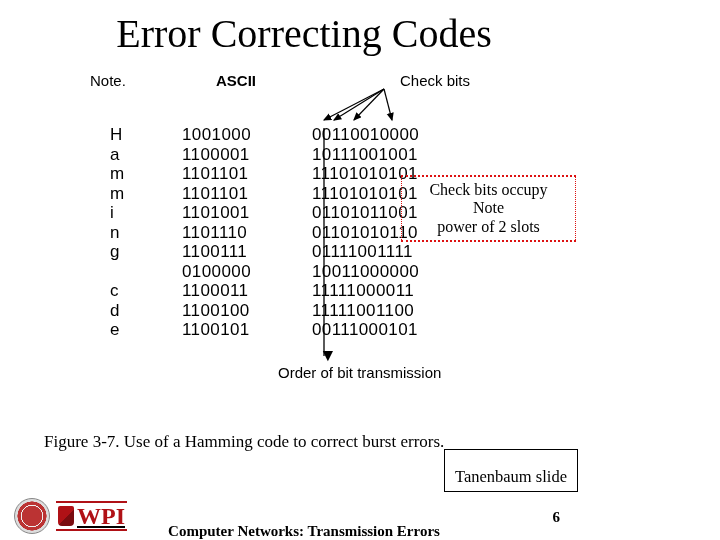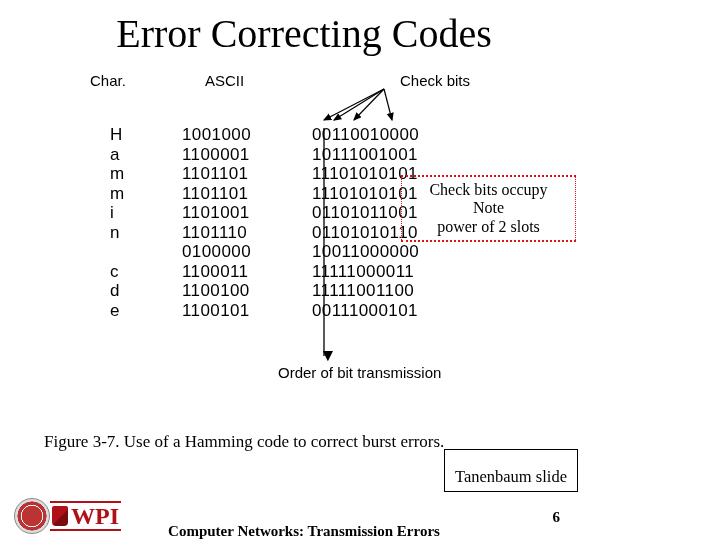--- a/index.html
+++ b/index.html
@@ -26,21 +26,21 @@
   }
   .diagram {
     position: absolute;
     top: 72px; left: 80px;
     width: 440px;
     font-size: 15px;
   }
   .headers { position: relative; height: 32px; }
   .hdr { position: absolute; top: 0; font-size: 15px; }
   .hdr-char  { left: 10px; }
-  .hdr-ascii { left: 125px; }
+  .hdr-ascii { left: 136px; font-weight: bold; }
   .hdr-check { left: 275px; margin-left: 45px; }
   .table {
     position: absolute;
     top: 53px; left: 12px;
     font-family: "Arial", sans-serif;
     font-size: 17px;
   }
   .row { height: 19.5px; white-space: nowrap; }
   .c-char  { display: inline-block; width: 90px;  padding-left: 18px; }
   .c-ascii { display: inline-block; width: 130px; font-family: Arial, sans-serif; letter-spacing: 0.4px; }
@@ -96,21 +96,21 @@
   .page-num {
     position: absolute;
     right: 48px; bottom: 14px;
     font-family: "Times New Roman", Times, serif;
     font-weight: bold;
     font-size: 15px;
   }
   .logos {
     position: absolute;
     left: 14px; bottom: 6px;
-    display: flex; align-items: center; gap: 0;
+    display: flex; align-items: center; gap: 6px; text-decoration: underline;
   }
   .seal {
     width: 36px; height: 36px; border-radius: 50%;
     background: radial-gradient(circle at 50% 50%, #b33 0 42%, #eee 43% 46%, #b33 47% 60%, #ddd 61% 100%);
     border: 1px solid #888;
   }
   .wpi-mark {
     display: flex; align-items: center;
     font-family: "Times New Roman", Times, serif;
     font-weight: bold;
@@ -133,21 +133,21 @@
 </style>
 </head>
 <body>
 
 <div class="slide">
 
   <div class="title">Error Correcting Codes</div>
 
   <div class="diagram">
     <div class="headers">
-      <span class="hdr hdr-char">Char.</span>
+      <span class="hdr hdr-char">Note.</span>
       <span class="hdr hdr-ascii">ASCII</span>
       <span class="hdr hdr-check">Check bits</span>
     </div>
 
     <svg width="150" height="42" style="position:absolute; top:14px; left:238px;">
       <defs>
         <marker id="ah" markerWidth="8" markerHeight="8" refX="6" refY="3" orient="auto">
           <path d="M0,0 L7,3 L0,6 Z" fill="#000"></path>
         </marker>
       </defs>
@@ -157,20 +157,21 @@
       <line x1="66" y1="3" x2="74" y2="34" stroke="#000" stroke-width="1.2" marker-end="url(#ah)"></line>
     </svg>
 
     <div class="table" id="rows-container">
         <div class="row"><span class="c-char">H</span><span class="c-ascii">1001000</span><span class="c-check">00110010000</span></div>
         <div class="row"><span class="c-char">a</span><span class="c-ascii">1100001</span><span class="c-check">10111001001</span></div>
         <div class="row"><span class="c-char">m</span><span class="c-ascii">1101101</span><span class="c-check">11101010101</span></div>
         <div class="row"><span class="c-char">m</span><span class="c-ascii">1101101</span><span class="c-check">11101010101</span></div>
         <div class="row"><span class="c-char">i</span><span class="c-ascii">1101001</span><span class="c-check">01101011001</span></div>
         <div class="row"><span class="c-char">n</span><span class="c-ascii">1101110</span><span class="c-check">01101010110</span></div>
+        <div class="row"><span class="c-char">g</span><span class="c-ascii">1100111</span><span class="c-check">01111001111</span></div>
         <div class="row"><span class="c-char"></span><span class="c-ascii">0100000</span><span class="c-check">10011000000</span></div>
         <div class="row"><span class="c-char">c</span><span class="c-ascii">1100011</span><span class="c-check">11111000011</span></div>
         <div class="row"><span class="c-char">d</span><span class="c-ascii">1100100</span><span class="c-check">11111001100</span></div>
         <div class="row"><span class="c-char">e</span><span class="c-ascii">1100101</span><span class="c-check">00111000101</span></div>
       </div>
 
     <svg class="order-arrow" width="18" height="240" style="position:absolute; top:54px; left:235px;">
       <defs>
         <marker id="ah2" markerWidth="9" markerHeight="9" refX="4" refY="7" orient="auto">
           <path d="M0,0 L8,4 L0,8 Z" fill="#000"></path>

